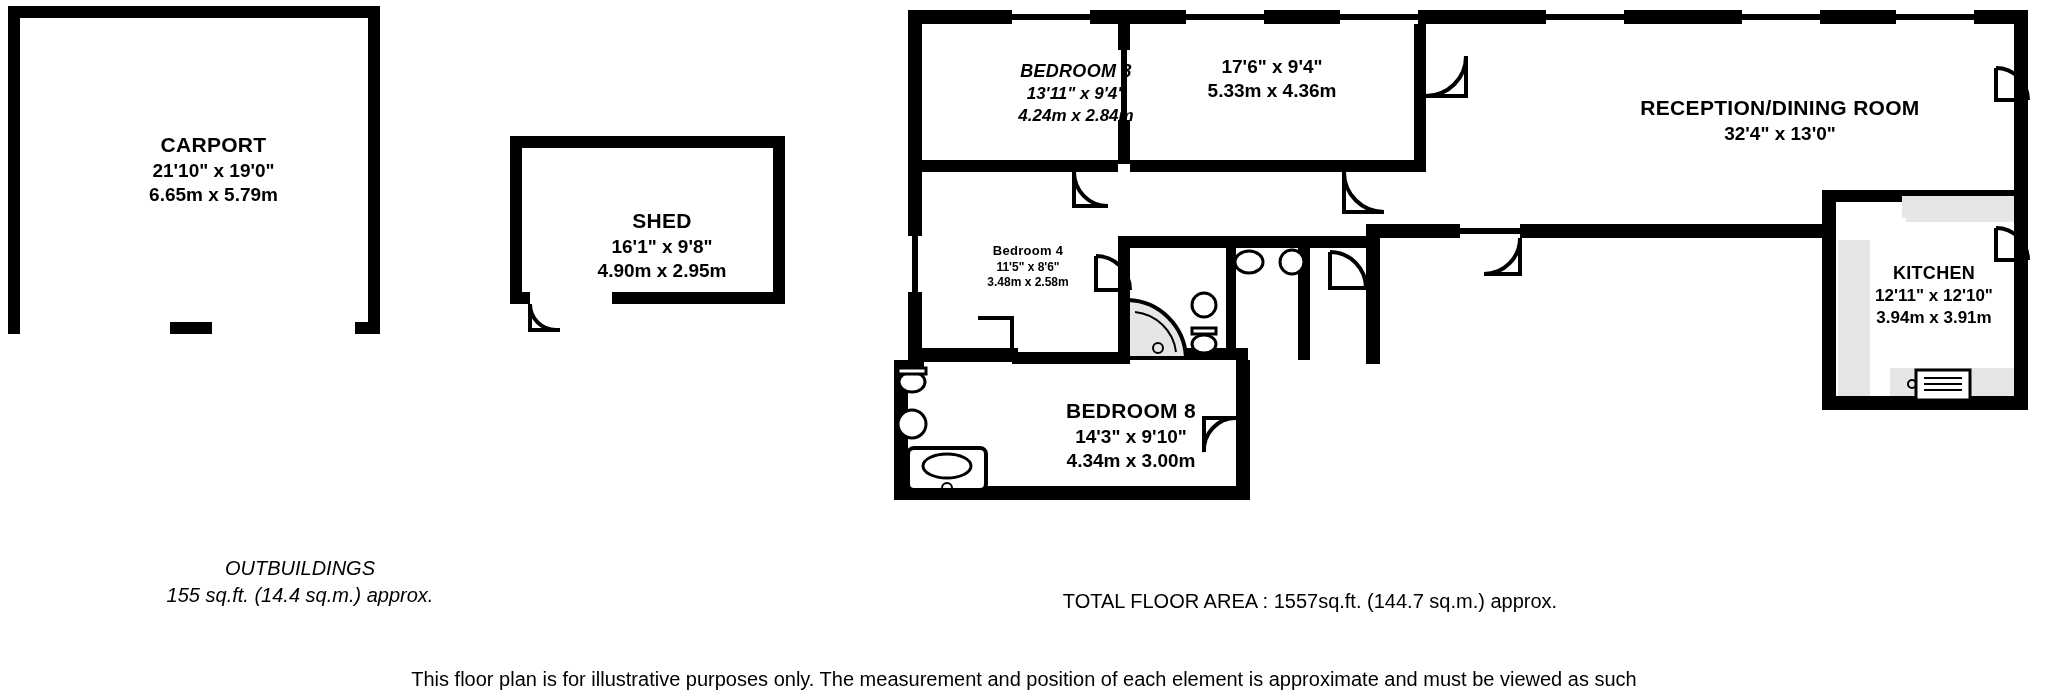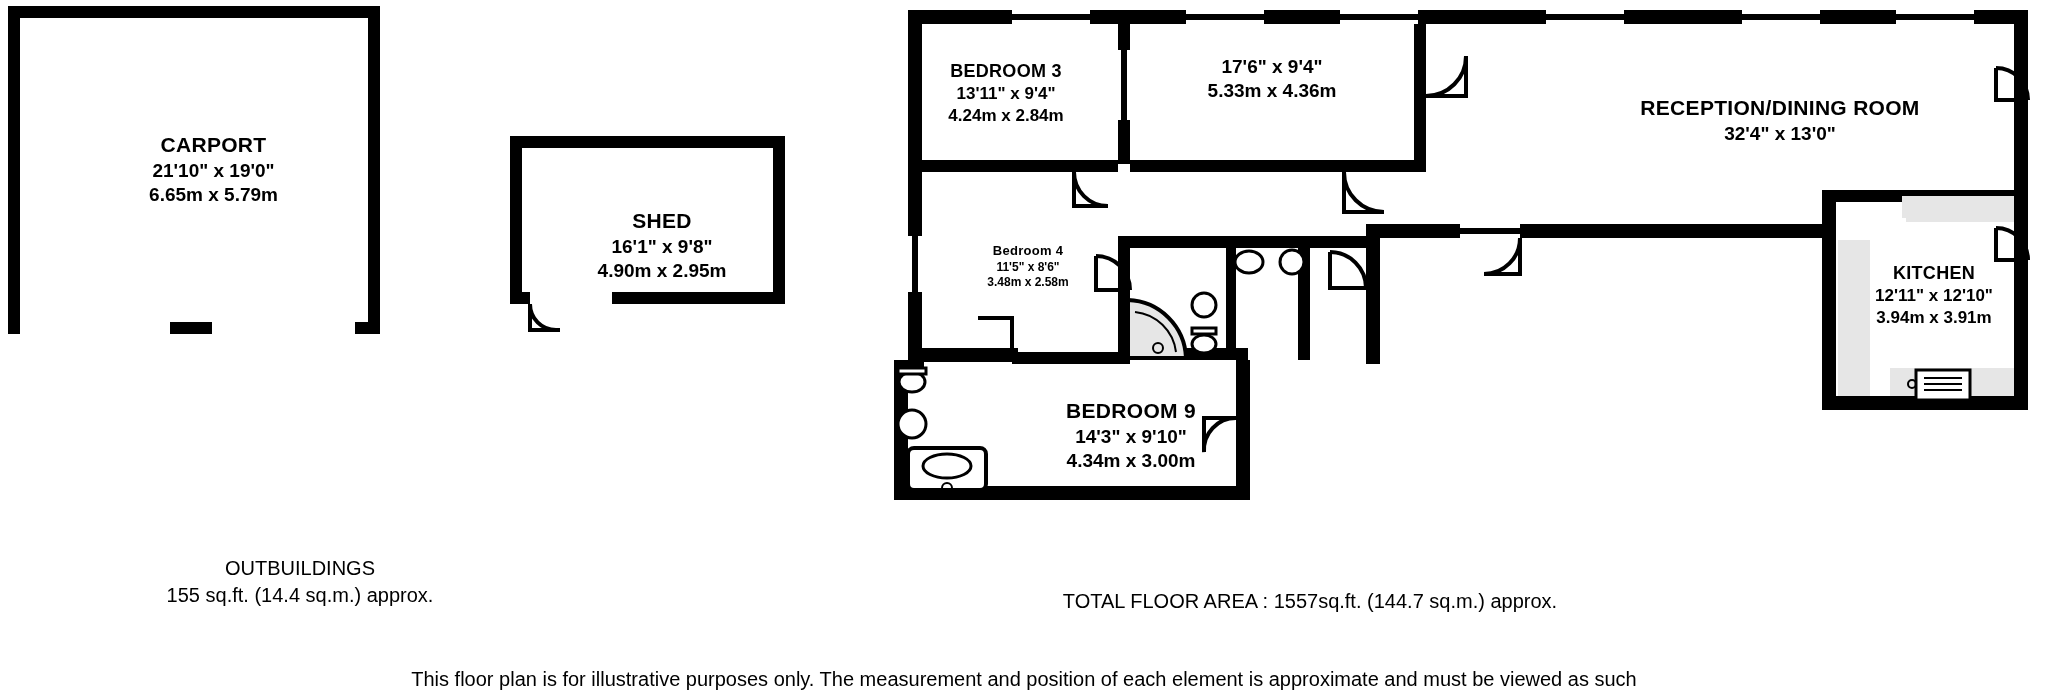--- a/index.html
+++ b/index.html
@@ -240,21 +240,21 @@
   <div class="dim">21'10"  x 19'0"</div>
   <div class="dim">6.65m  x 5.79m</div>
 </div>
 
 <div class="room-label lbl-lg" style="left:524px; top:180px; width:276px;margin-top:28px;">
   <div class="nm">SHED</div>
   <div class="dim">16'1"  x 9'8"</div>
   <div class="dim">4.90m  x 2.95m</div>
 </div>
 
-<div class="room-label lbl-md" style="left:908px; top:60px; width:196px;">
+<div class="room-label lbl-md" style="left:978px; top:60px; width:196px;font-style:italic;">
   <div class="nm">BEDROOM 3</div>
   <div class="dim">13'11"  x 9'4"</div>
   <div class="dim">4.24m  x 2.84m</div>
 </div>
 
 <div class="room-label lbl-lg" style="left:1130px; top:55px; width:284px;">
   <div class="dim">17'6"  x 9'4"</div>
   <div class="dim">5.33m  x 4.36m</div>
 </div>
 
@@ -269,25 +269,25 @@
   <div class="dim">3.48m  x 2.58m</div>
 </div>
 
 <div class="room-label lbl-md" style="left:1836px; top:262px; width:196px;">
   <div class="nm">KITCHEN</div>
   <div class="dim">12'11"  x 12'10"</div>
   <div class="dim">3.94m  x 3.91m</div>
 </div>
 
 <div class="room-label lbl-lg" style="left:1012px; top:398px; width:238px;">
-  <div class="nm">BEDROOM 9</div>
+  <div class="nm">BEDROOM 8</div>
   <div class="dim">14'3"  x 9'10"</div>
   <div class="dim">4.34m  x 3.00m</div>
 </div>
 
-<div class="caption cap-out" style="left:100px; top:555px; width:400px;">
+<div class="caption cap-out" style="left:100px; top:555px; width:400px;font-style:italic;">
   <div>OUTBUILDINGS</div>
   <div>155 sq.ft. (14.4 sq.m.) approx.</div>
 </div>
 
 <div class="caption cap-total" style="left:1010px; top:590px; width:600px;">TOTAL FLOOR AREA : 1557sq.ft. (144.7 sq.m.) approx.</div>
 
 <div class="caption cap-disc" style="left:174px; top:668px; width:1700px;">This floor plan is for illustrative purposes only. The measurement and position of each element is approximate and must be viewed as such</div>
 
 </body></html>

